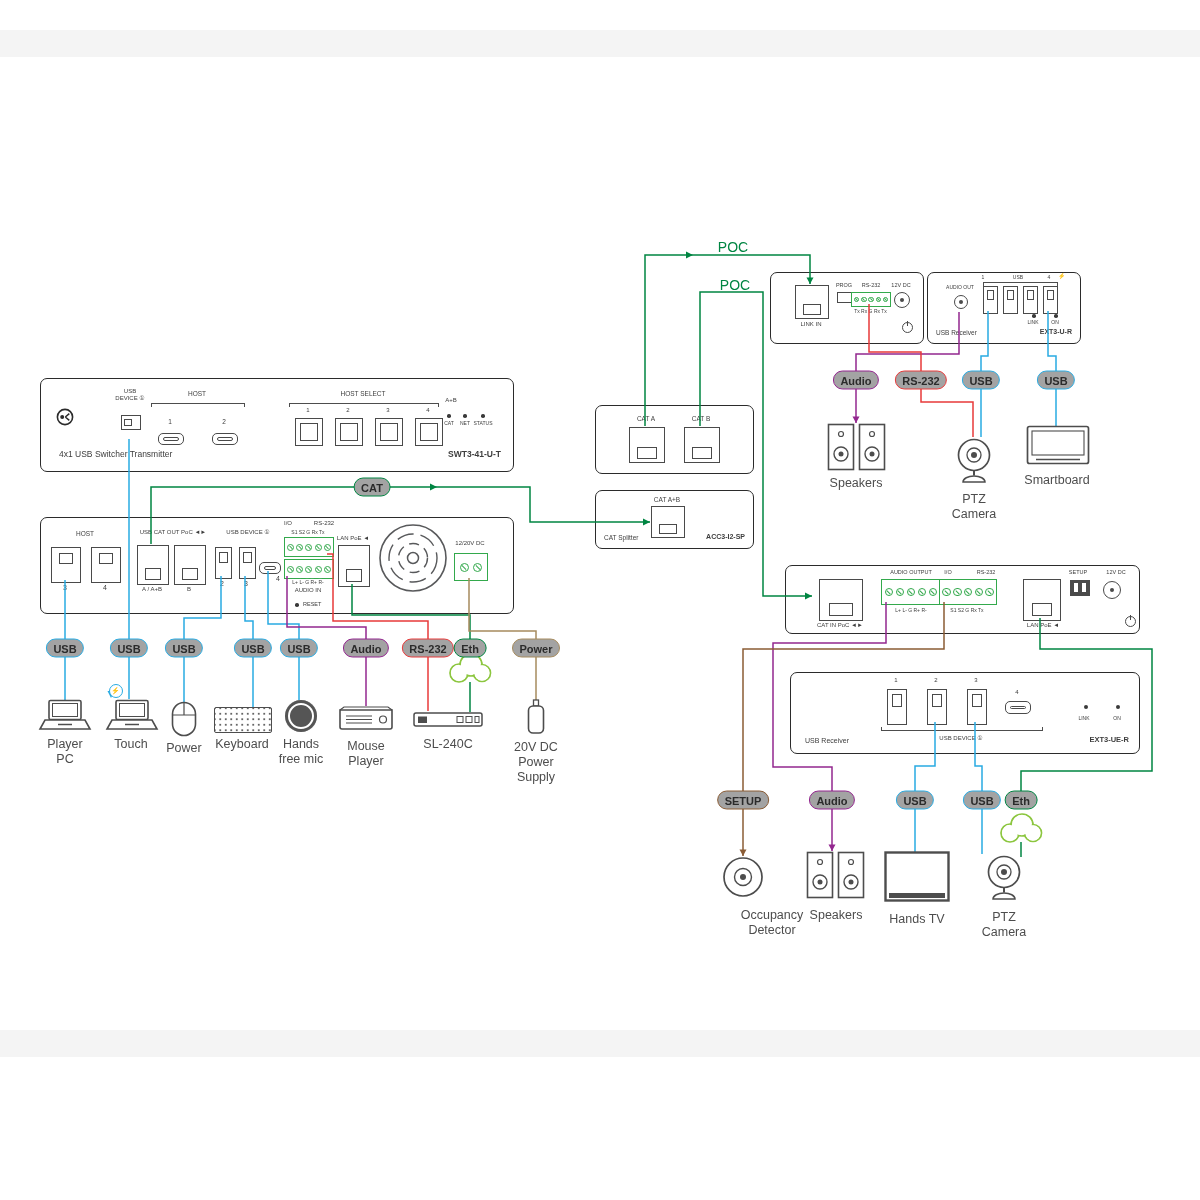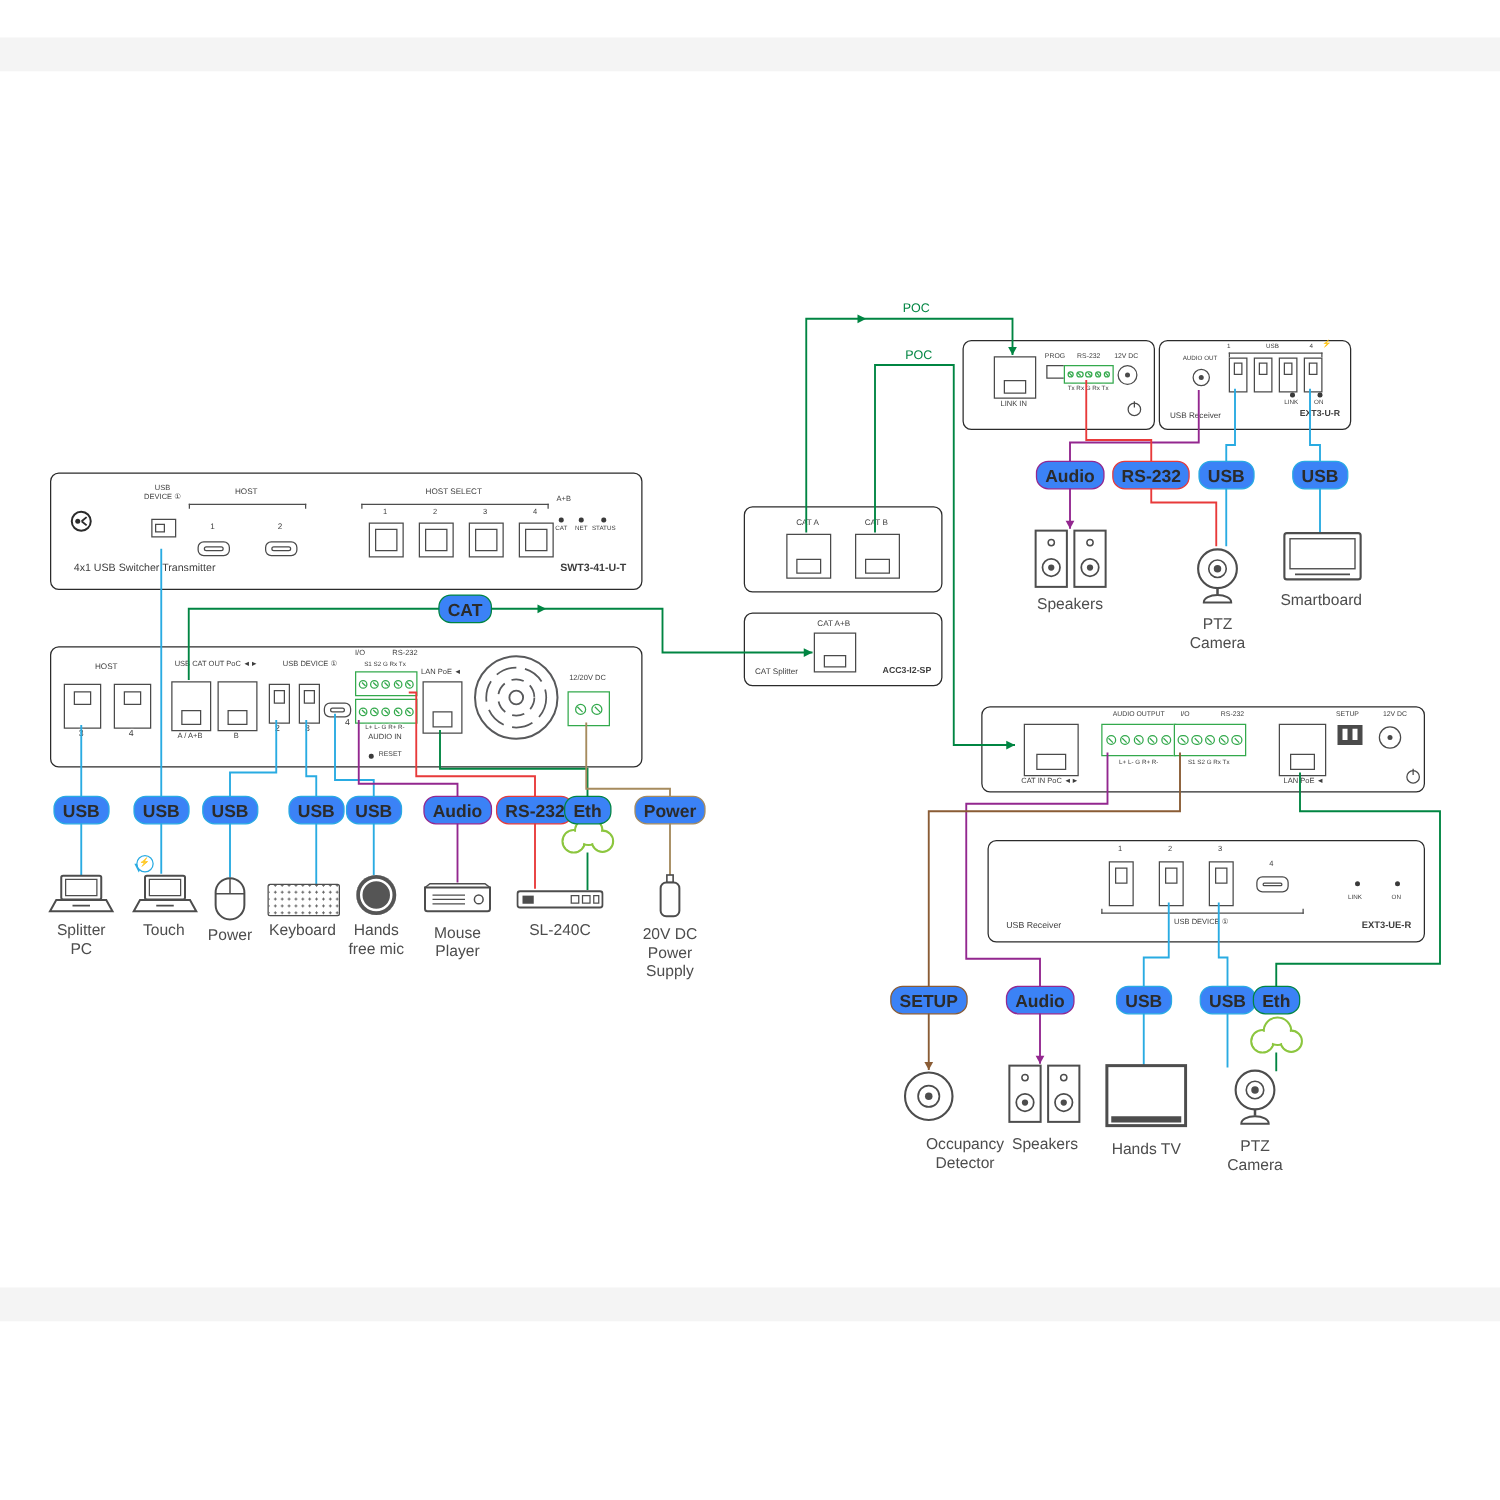--- a/index.html
+++ b/index.html
@@ -48,25 +48,25 @@
   .kbd{position:absolute;border:1.5px solid #4d4d4d;border-radius:2px;background:#fff;
        background-image:radial-gradient(#666 .8px,transparent 1.1px);background-size:5.5px 5.5px;background-position:2.5px 3px}
   .mic{position:absolute;border-radius:50%;background:#555;box-shadow:inset 0 0 0 3px #555, inset 0 0 0 5px #fff}
   
   #wires{position:absolute;left:0;top:0;pointer-events:none}
   polyline{fill:none;stroke-width:1.5px}
   .s-usb{stroke:#29abe2}.s-audio{stroke:#93278f}.s-rs{stroke:#e83a3a}
   .s-green{stroke:#008542}.s-pwr{stroke:#a68b5e}.s-gpio{stroke:#8a5c35}
   .f-usb{fill:#29abe2}.f-audio{fill:#93278f}.f-green{fill:#008542}.f-gpio{fill:#8a5c35}
   
-  .pill{position:absolute;transform:translate(-50%,-50%);background:#3b82f6;border:1.5px solid #999;border-radius:10px;
-        padding:2.5px 6.5px;font-size:14px;font-weight:bold;color:#2b2b2b;white-space:nowrap;z-index:6}
+  .pill{position:absolute;transform:translate(-50%,-50%);background:#a3a3a3;border:1.5px solid #999;border-radius:10px;
+        padding:2.5px 6.5px;font-size:11px;font-weight:bold;color:#2b2b2b;white-space:nowrap;z-index:6}
   .b-usb{border-color:#29abe2}.b-audio{border-color:#93278f}.b-rs{border-color:#e83a3a}
   .b-green{border-color:#008542}.b-pwr{border-color:#a68b5e}.b-gpio{border-color:#8a5c35}
-  .poc{position:absolute;transform:translate(-50%,-50%);font-size:10px;color:#008542;z-index:6}
+  .poc{position:absolute;transform:translate(-50%,-50%);font-size:14px;color:#008542;z-index:6}
   .el{position:absolute;transform:translateX(-50%);font-size:12.5px;color:#4d4d4d;text-align:center;line-height:1.2}
   .boltbadge{position:absolute;width:12px;height:12px;border:1.2px solid #29abe2;border-radius:50%;color:#29abe2;
              font-size:7px;line-height:11px;text-align:center;transform:translateX(-50%);background:#fff;z-index:6}
 </style>
 </head>
 <body>
 
 <div id="canvas">
 
   <div class="strip" style="top:30px"></div>
@@ -457,21 +457,21 @@
   <span class="pill b-gpio" style="left:743px;top:800px">SETUP</span>
   <span class="pill b-audio" style="left:832px;top:800px">Audio</span>
   <span class="pill b-usb" style="left:915px;top:800px">USB</span>
   <span class="pill b-usb" style="left:982px;top:800px">USB</span>
   <span class="pill b-green" style="left:1021px;top:800px">Eth</span>
 
   <span class="poc" style="left:733px;top:247px">POC</span>
   <span class="poc" style="left:735px;top:285px">POC</span>
   <span class="boltbadge" style="left:116px;top:684px">⚡</span>
 
-  <span class="el" style="left:65px;top:737px;width:56px">Splitter PC</span>
+  <span class="el" style="left:65px;top:737px;width:56px">Player PC</span>
   <span class="el" style="left:131px;top:737px;width:60px">Touch</span>
   <span class="el" style="left:184px;top:741px;width:60px">Power</span>
   <span class="el" style="left:242px;top:737px;width:70px">Keyboard</span>
   <span class="el" style="left:301px;top:737px;width:46px">Hands free mic</span>
   <span class="el" style="left:366px;top:739px;width:50px">Mouse Player</span>
   <span class="el" style="left:448px;top:737px;width:70px">SL-240C</span>
   <span class="el" style="left:536px;top:740px;width:52px">20V DC Power Supply</span>
   <span class="el" style="left:856px;top:476px;width:70px">Speakers</span>
   <span class="el" style="left:974px;top:492px;width:58px">PTZ Camera</span>
   <span class="el" style="left:1057px;top:473px;width:90px">Smartboard</span>

